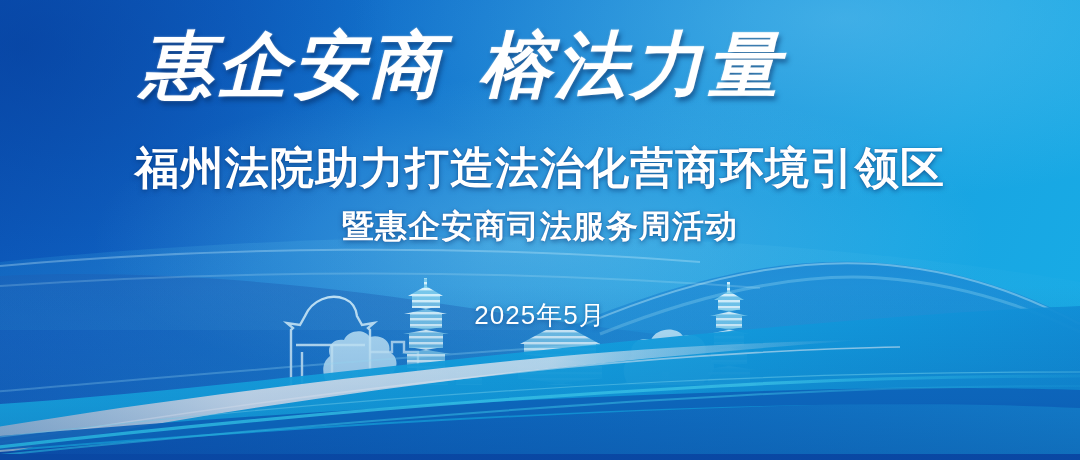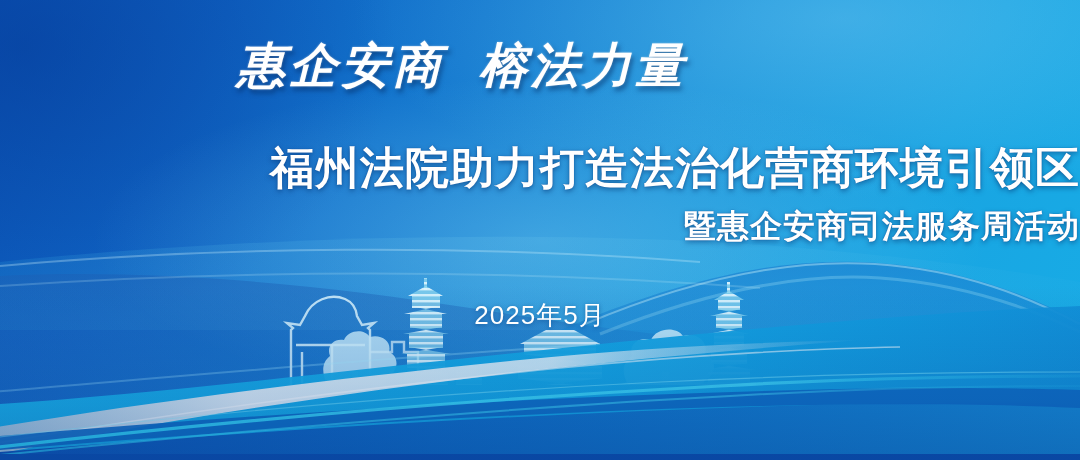--- a/index.html
+++ b/index.html
@@ -28,30 +28,30 @@
   }
 
   svg.layer{display:block;}
 
   
   #calligraphy{
     position:absolute;left:0;top:28px;width:924px;
     text-align:center;
     font-family:"Liberation Serif","DejaVu Serif",serif;
     font-weight:bold;font-style:italic;
-    font-size:48px;line-height:76px;
+    font-size:72px;line-height:76px;
     color:#ffffff;
     letter-spacing:4px;
     text-shadow:2px 4px 5px rgba(3,40,95,.55), 0 0 2px rgba(255,255,255,.6);
     white-space:nowrap;
   }
   #calligraphy .gap{display:inline-block;width:34px;}
 
   .headline{
-    position:absolute;left:0;width:1080px;text-align:right;
+    position:absolute;left:0;width:1080px;text-align:center;
     color:#ffffff;font-weight:bold;white-space:nowrap;
     text-shadow:0 2px 5px rgba(4,45,105,.55), 0 0 1px rgba(10,70,150,.9);
   }
   #headline1{top:142px;font-size:44px;line-height:52px;letter-spacing:1px;}
   #headline2{top:200px;font-size:32px;line-height:52px;letter-spacing:1px;}
 
   #date{
     position:absolute;left:0;top:298px;width:1080px;text-align:center;
     color:#ffffff;font-size:26px;line-height:34px;font-weight:normal;
     letter-spacing:1px;

